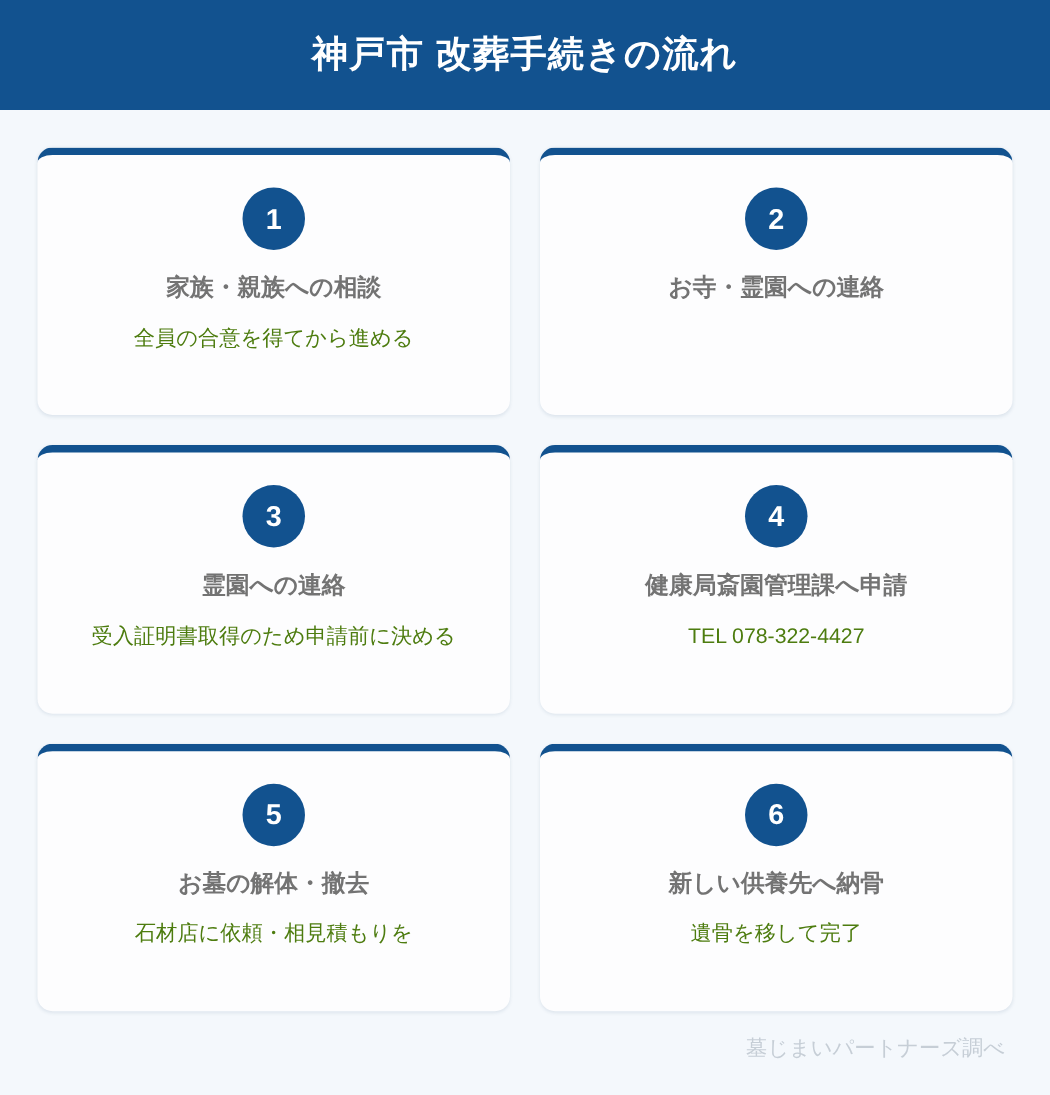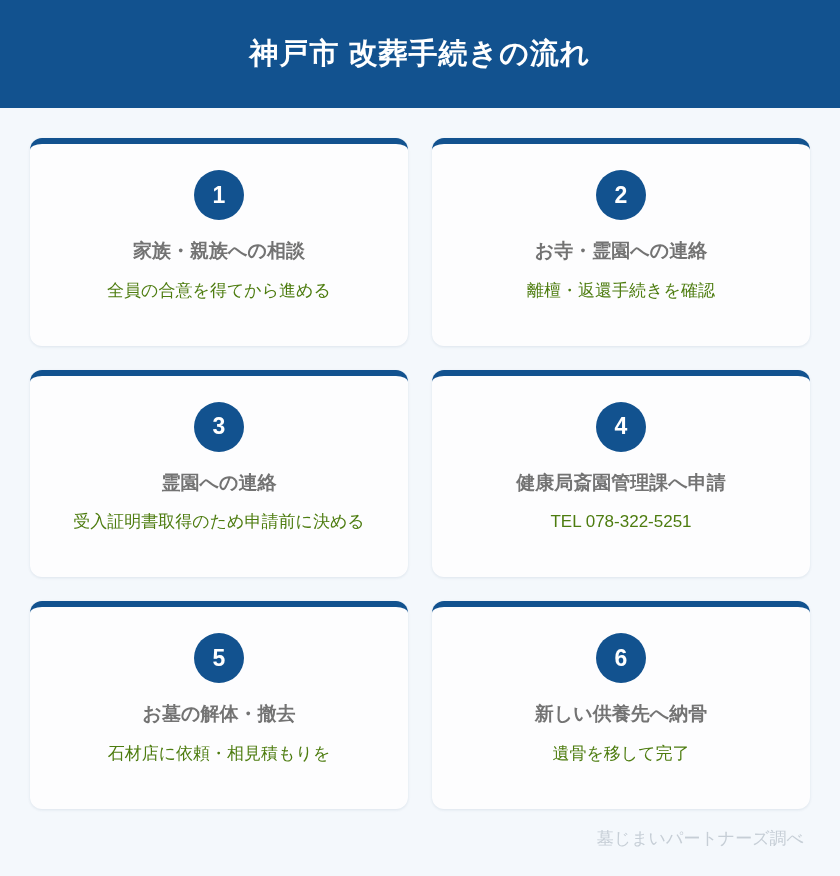--- a/index.html
+++ b/index.html
@@ -16,21 +16,21 @@
   .page {
     position: relative;
     width: 840px;
     height: 876px;
     box-sizing: border-box;
     background: #f4f8fc;
     display: flex;
     flex-direction: column;
   }
   .header {
-    height: 108px;
+    height: 88px;
     background: #12528f;
     display: flex;
     align-items: center;
     justify-content: center;
     flex: 0 0 auto;
   }
   .header-title {
     color: #ffffff;
     font-size: 29px;
     font-weight: bold;
@@ -114,33 +114,32 @@
 
     <div class="card">
       <div class="badge">1</div>
       <div class="card-title">家族・親族への相談</div>
       <div class="card-desc">全員の合意を得てから進める</div>
     </div>
 
     <div class="card">
       <div class="badge">2</div>
       <div class="card-title">お寺・霊園への連絡</div>
-      <div class="card-desc">離檀・返還手続きを確認</div>
     </div>
 
     <div class="card">
       <div class="badge">3</div>
       <div class="card-title">霊園への連絡</div>
       <div class="card-desc">受入証明書取得のため申請前に決める</div>
     </div>
 
     <div class="card">
       <div class="badge">4</div>
       <div class="card-title">健康局斎園管理課へ申請</div>
-      <div class="card-desc">TEL 078-322-5251</div>
+      <div class="card-desc">TEL 078-322-4427</div>
     </div>
 
     <div class="card">
       <div class="badge">5</div>
       <div class="card-title">お墓の解体・撤去</div>
       <div class="card-desc">石材店に依頼・相見積もりを</div>
     </div>
 
     <div class="card">
       <div class="badge">6</div>

